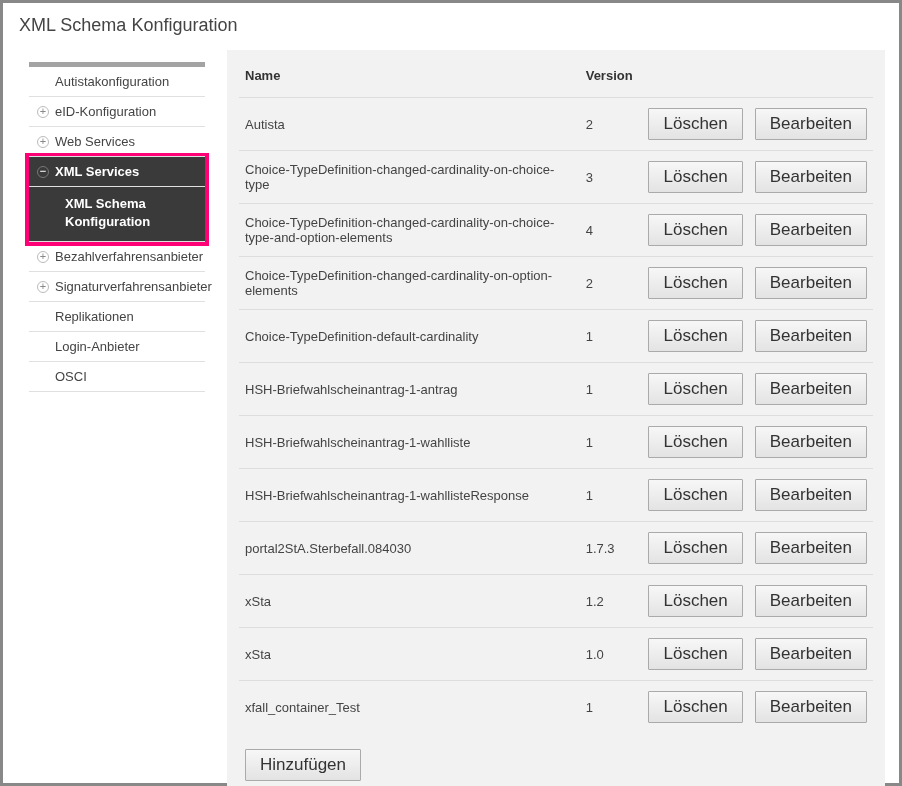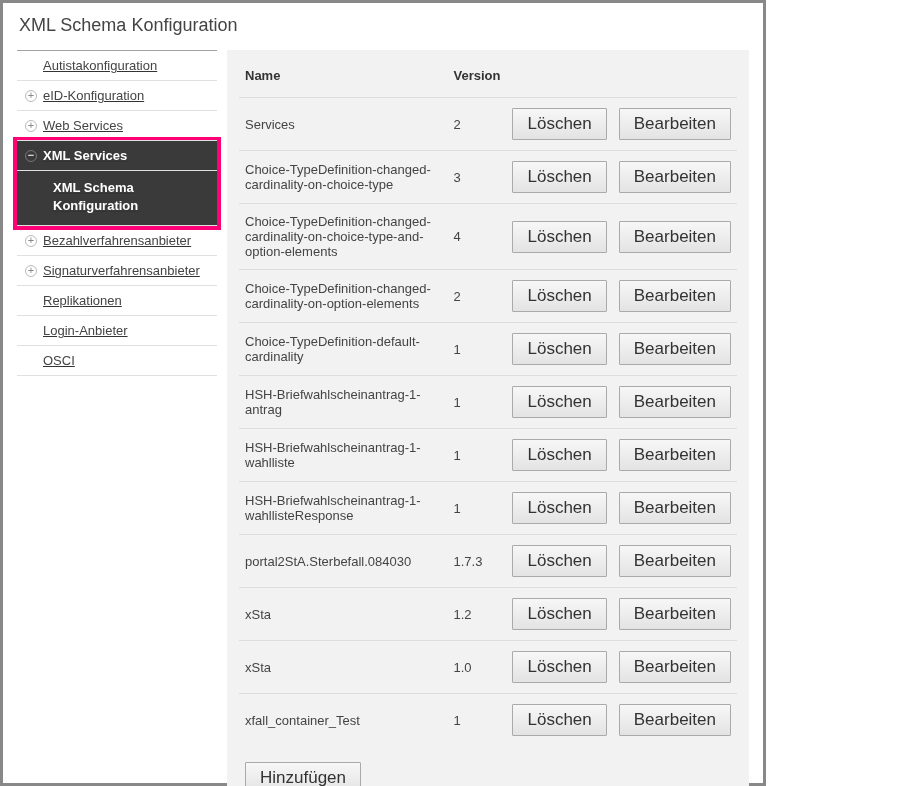--- a/index.html
+++ b/index.html
@@ -1,21 +1,21 @@
 <!DOCTYPE html>
 <html><head>
 <meta charset="utf-8">
 <style>
   * { box-sizing: border-box; }
   html, body { margin: 0; padding: 0; font-family: Arial, Helvetica, sans-serif; font-size: 13px; color: #333; }
-  .frame { width: 766px; height: 786px; border: 3px solid #888; background: #fff; position: relative; }
+  .frame { width: 902px; height: 786px; border: 3px solid #888; background: #fff; position: relative; }
   .page-title { font-size: 18px; font-weight: normal; padding: 12px 16px 6px 16px; color: #444; }
   .layout { display: flex; padding: 8px 14px 14px 14px; gap: 10px; }
   .sidebar { width: 200px; flex-shrink: 0; }
-  .nav { list-style: none; margin: 0; padding: 0; border-top: 1px solid #a3a3a3; text-decoration: underline; }
+  .nav { list-style: none; margin: 12px; padding: 0; border-top: 5px solid #a3a3a3; }
   .nav-item { border-bottom: 1px solid #e0e0e0; padding: 7px 8px 7px 26px; position: relative; cursor: pointer; color: #444; }
   .nav-item .exp { position: absolute; left: 8px; top: 50%; transform: translateY(-50%); width: 12px; height: 12px; display: inline-flex; align-items: center; justify-content: center; font-size: 11px; color: #888; border: 1px solid #bbb; border-radius: 6px; line-height: 1; }
   .nav-item.selected { background: #3a3a3a; color: #fff; font-weight: bold; }
   .nav-item.selected .exp { color: #ddd; border-color: #777; }
   .nav-sub { background: #3a3a3a; color: #fff; padding: 8px 8px 10px 36px; font-weight: bold; border-bottom: 1px solid #e0e0e0; cursor: pointer; line-height: 1.4; }
   .highlight-wrap { border: 4px solid #ff0077; margin: -4px; }
   .content { flex-grow: 1; background: #f2f2f2; padding: 10px 12px 18px 12px; }
   .grid { width: 100%; border-collapse: collapse; }
   .grid th { text-align: left; font-weight: bold; color: #333; padding: 8px 6px 14px 6px; font-size: 13px; }
   .grid td { padding: 10px 6px; border-top: 1px solid #ddd; vertical-align: middle; color: #444; }
@@ -53,21 +53,21 @@
         <thead>
           <tr>
             <th>Name</th>
             <th>Version</th>
             <th></th>
             <th></th>
           </tr>
         </thead>
         <tbody id="grid-body">
             <tr>
-              <td class="name-col">Services</td>
+              <td class="name-col">Autista</td>
               <td>2</td>
               <td class="btn-cell"><button class="btn">Löschen</button></td>
               <td class="btn-cell"><button class="btn">Bearbeiten</button></td>
             </tr>
             <tr>
               <td class="name-col">Choice-TypeDefinition-changed-cardinality-on-choice-type</td>
               <td>3</td>
               <td class="btn-cell"><button class="btn">Löschen</button></td>
               <td class="btn-cell"><button class="btn">Bearbeiten</button></td>
             </tr>

